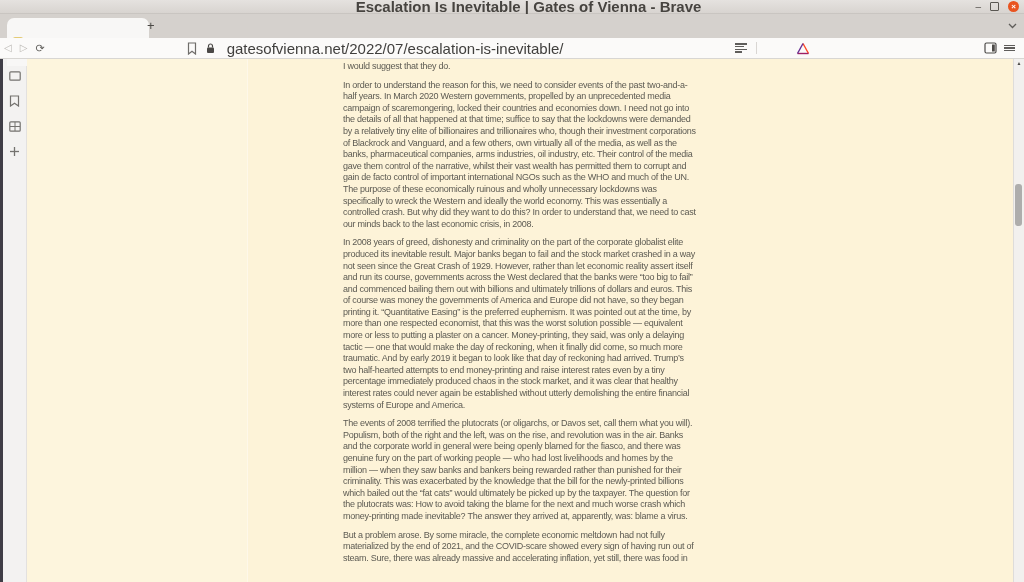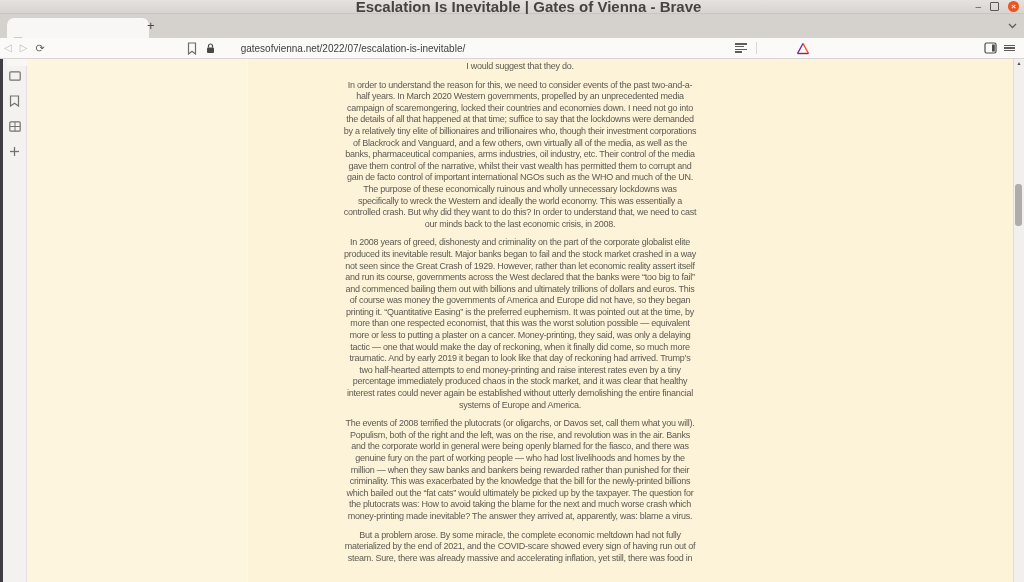--- a/index.html
+++ b/index.html
@@ -29,36 +29,36 @@
   .tab-search{position:absolute;right:7px;top:9px;}
 
   
   .toolbar{height:20px;background:#fbfaf9;border-bottom:1px solid #d8d6d3;
     display:flex;align-items:center;position:relative;flex:0 0 auto;box-sizing:content-box;}
   .nav-btn{font-size:10px;line-height:18px;padding:0 4px;}
   .nav-disabled{color:#bcb9b5;}
   .nav-enabled{color:#5d5b58;}
   .reload{font-size:11px;}
   .addr-icons{display:flex;align-items:center;margin-left:138px;gap:9px;}
-  .url-text{font-size:10px;color:#403f3d;margin-left:17px;letter-spacing:0;}
+  .url-text{font-size:15px;color:#403f3d;margin-left:3px;letter-spacing:0;}
   .tb-abs{position:absolute;top:0;height:20px;display:flex;align-items:center;}
   .sep{width:1px;height:12px;background:#d9d6d3;}
   .readerlines span{display:block;height:1.3px;background:#5f5d5b;margin:1.4px 0;}
 
   
   .main{flex:1;display:flex;min-height:0;}
   .left-edge{width:3px;background:#3f3d46;flex:0 0 auto;}
   .side-panel{width:23px;background:#f3f2f1;border-right:1px solid #e3e1df;flex:0 0 auto;
     display:flex;flex-direction:column;align-items:center;padding-top:12px;gap:14px;}
   .page{flex:1;background:#fdf3d8;position:relative;overflow:hidden;}
   .page-left-strip{position:absolute;left:0;top:0;bottom:0;width:220px;background:#fdf5dd;
     border-right:1px solid rgba(255,255,255,0.35);}
   .article{position:relative;width:354px;margin:0 auto;padding-top:2px;}
   .article p{margin:0 0 7px 0;font-size:9px;line-height:11.6px;letter-spacing:-0.25px;
-    color:#5c5a52;text-align:center;}
+    color:#5c5a52;text-align:left;}
 
   
   .scrollbar{width:10px;background:#f2f0ee;border-left:1px solid #dedcda;position:relative;flex:0 0 auto;}
   .scroll-up{position:absolute;top:1px;left:0;width:100%;text-align:center;font-size:5px;color:#4c4a48;}
   .scroll-thumb{position:absolute;top:125px;left:1px;width:7px;height:42px;background:#aeadac;border-radius:3px;}
 
   svg{display:block;}
 </style>
 </head>
 <body>

